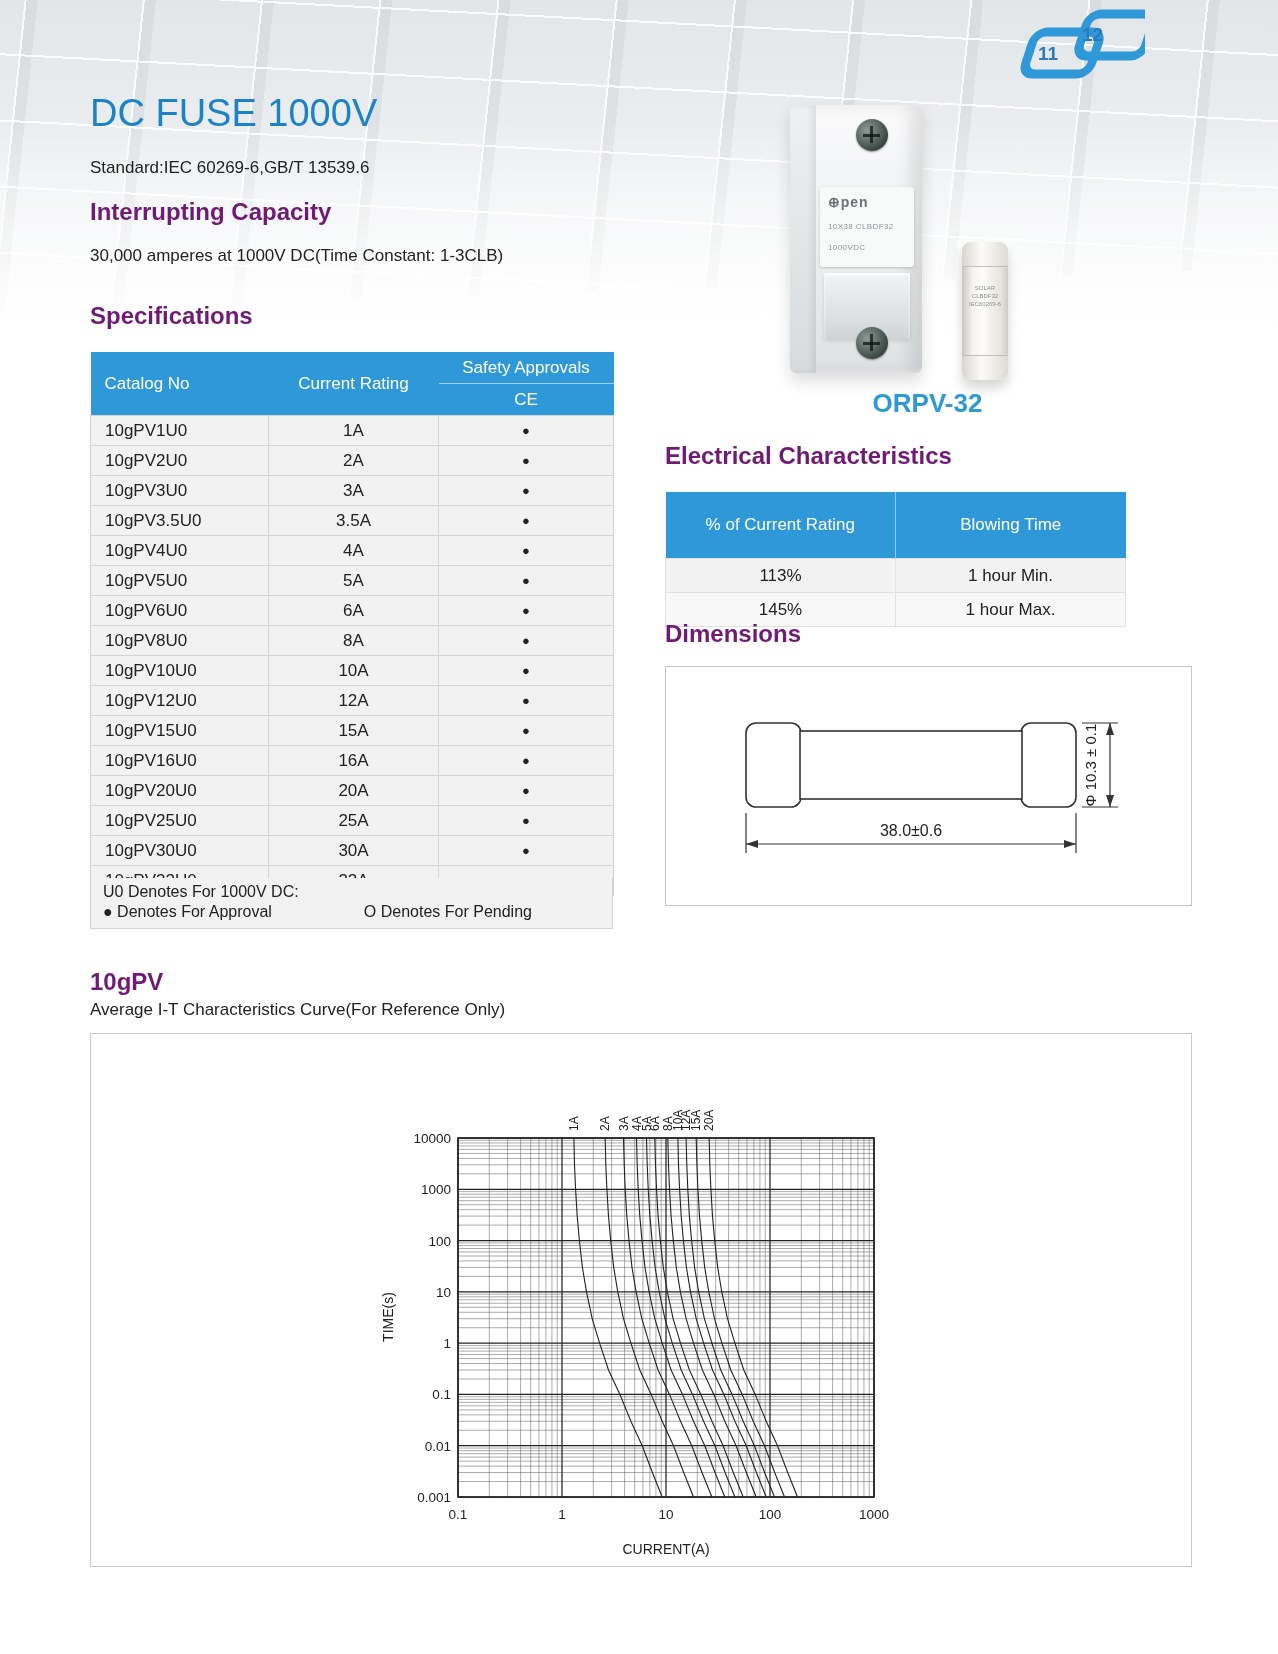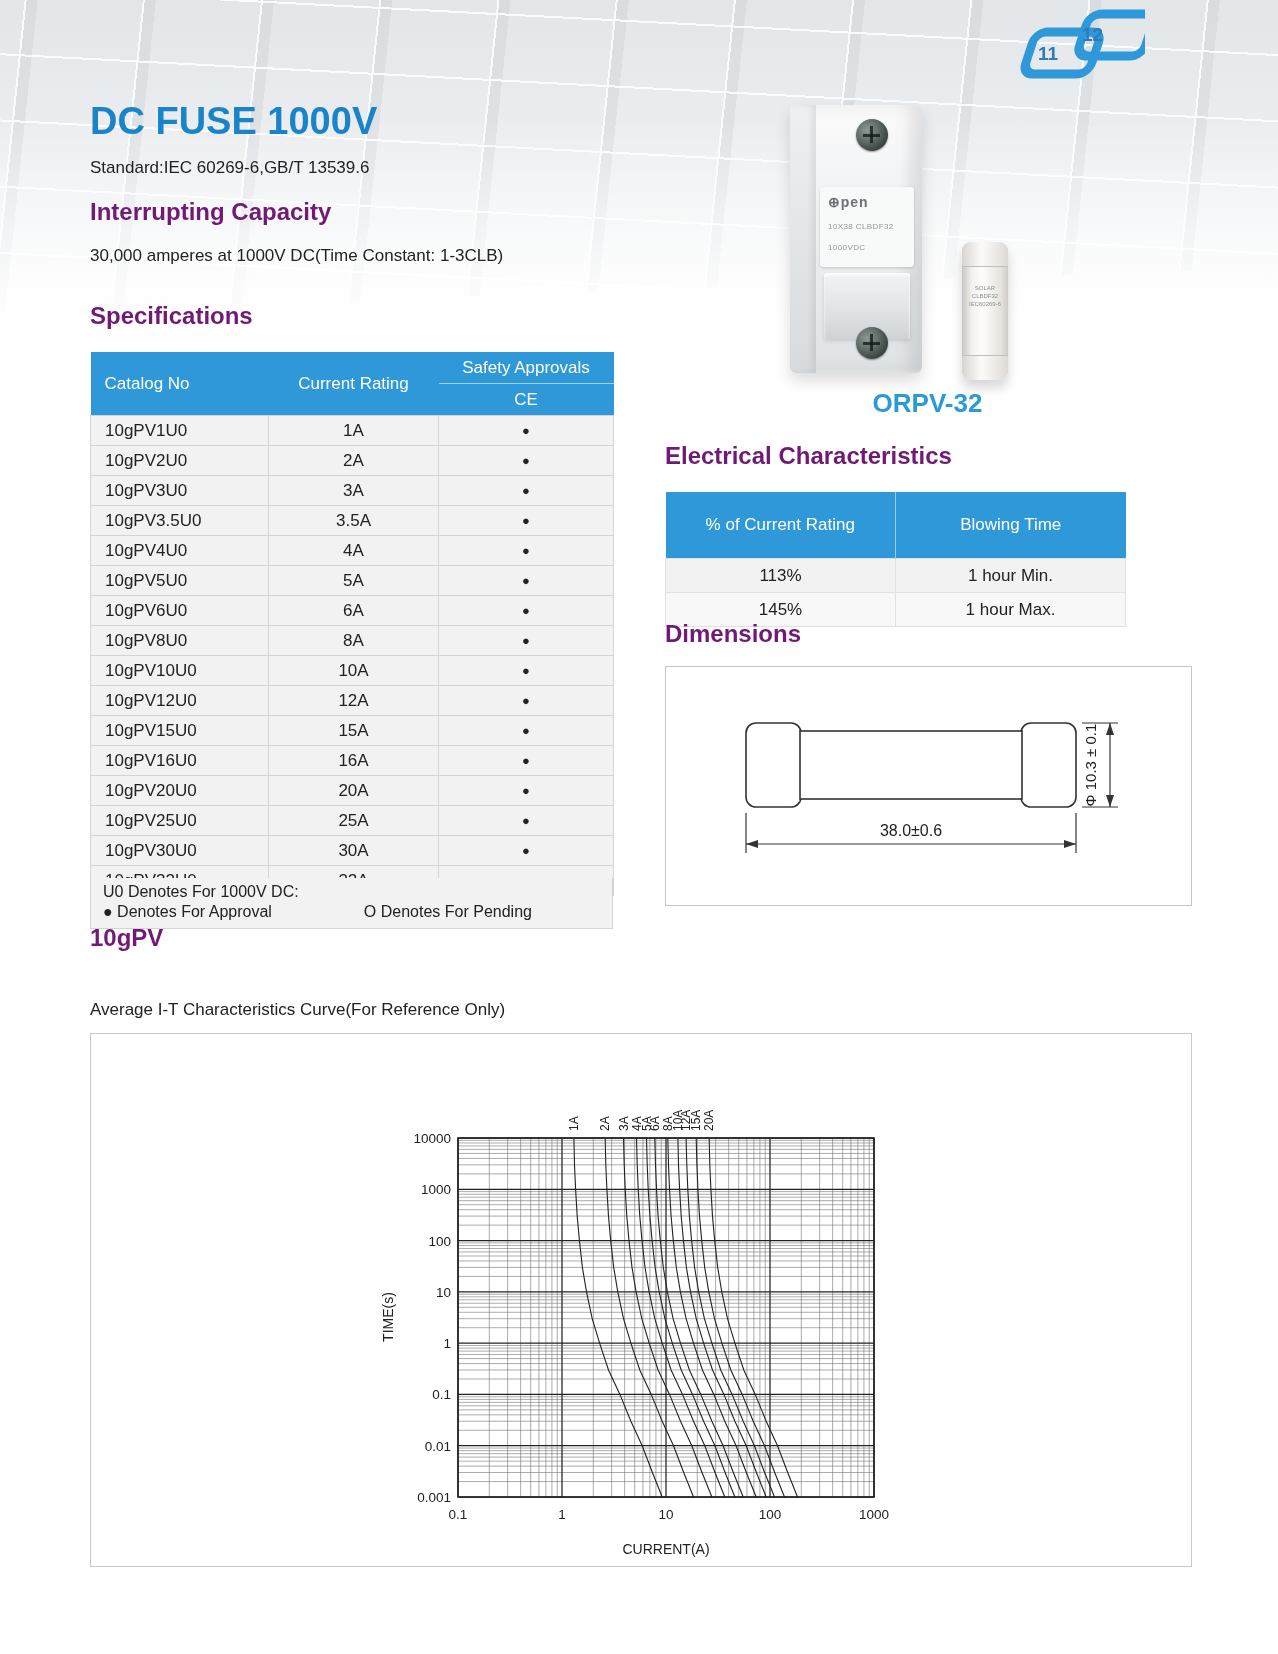--- a/index.html
+++ b/index.html
@@ -10,29 +10,29 @@
      background:linear-gradient(180deg,#e3e6e9 0%,#edeff1 45%,#ffffff 100%);overflow:hidden;}
   .header-band::before{content:"";position:absolute;top:-60px;left:-90px;right:-90px;height:350px;
      background:
        repeating-linear-gradient(96deg, rgba(255,255,255,.85) 0 2px, rgba(0,0,0,0) 2px 118px),
        repeating-linear-gradient(5deg, rgba(255,255,255,.85) 0 2px, rgba(0,0,0,0) 2px 66px),
        repeating-linear-gradient(96deg, rgba(160,168,175,.16) 0 13px, rgba(0,0,0,0) 13px 118px);
      transform:skewY(-2deg);}
   .header-band::after{content:"";position:absolute;left:0;right:0;bottom:0;height:250px;
      background:linear-gradient(180deg,rgba(255,255,255,0),#fff 88%);}
   
-  .title{position:absolute;left:90px;top:100px;font-size:38px;font-weight:700;color:#1b84c9;margin:0;}
+  .title{position:absolute;left:90px;top:92px;font-size:38px;font-weight:400;color:#1b84c9;margin:0;}
   .standard{position:absolute;left:90px;top:158px;font-size:17px;color:#222;}
   .h-blue{position:absolute;font-size:24px;font-weight:600;color:#701a75;margin:0;}
   .h-ic{left:90px;top:198px;}
   .ic-text{position:absolute;left:90px;top:246px;font-size:17px;color:#222;}
   .h-spec{left:90px;top:302px;}
   .h-elec{left:665px;top:442px;}
   .h-dims{left:665px;top:620px;}
-  .h-10gpv{left:90px;top:924px;}
+  .h-10gpv{left:90px;top:968px;}
   .curve-subtitle{position:absolute;left:90px;top:1000px;font-size:17px;color:#222;}
   
   table{border-collapse:collapse;table-layout:fixed;}
   .spec-table{position:absolute;left:90px;top:352px;width:523px;font-size:17px;}
   .spec-table th{background:#2f98d8;color:#fff;font-weight:400;font-size:17px;height:31px;padding:0;}
   .spec-table thead .sub-divider{border-bottom:1px solid rgba(255,255,255,.55);}
   .spec-table thead th.col-cat{text-align:left;padding-left:14px;}
   .spec-table td{background:#f2f2f2;border:1px solid #d4d4d4;height:29px;padding:0;text-align:center;color:#222;}
   .spec-table td.cat{text-align:left;padding-left:14px;}
   .spec-table td.dot{font-size:13px;}

